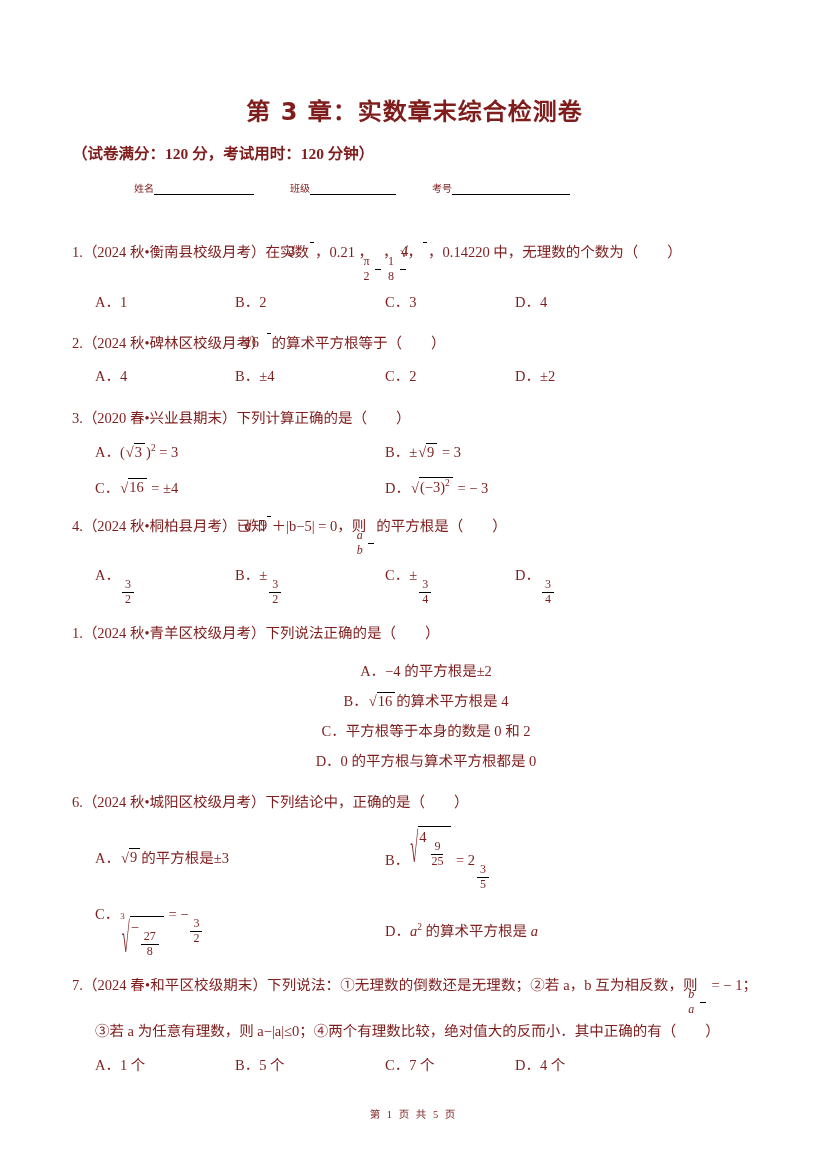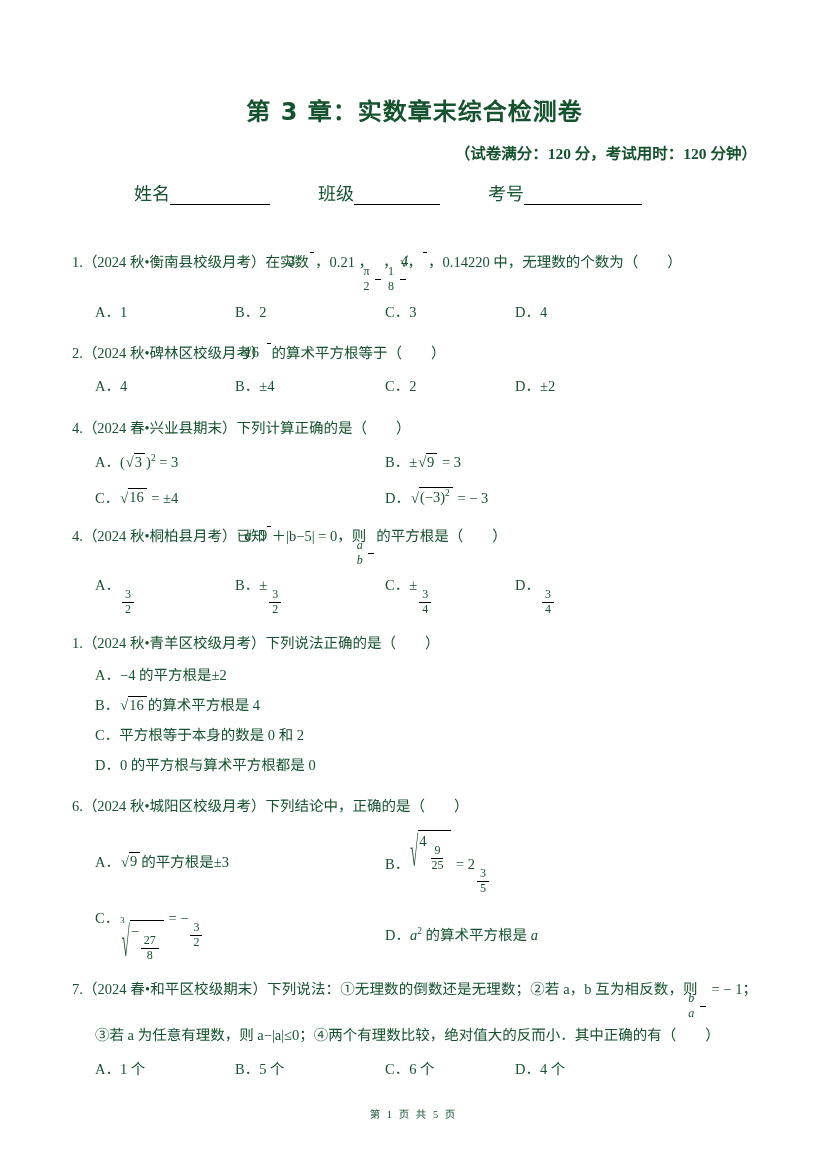--- a/index.html
+++ b/index.html
@@ -1,38 +1,38 @@
 <!DOCTYPE html>
 <html lang="zh-CN"><head>
 <meta charset="utf-8">
 <style>
   html,body{margin:0;padding:0;background:#ffffff;}
   .page{
     width:827px;height:1169px;position:relative;box-sizing:border-box;
-    background:#ffffff;color:#14532d;
+    background:#ffffff;color:#7f1d1d;
     padding:92px 70px 0 72px;
     font-family:"Liberation Serif","DejaVu Serif",serif;
     font-size:14.5px;
   }
   .title{
     font-family:"DejaVu Sans","Liberation Sans",sans-serif;
     font-weight:bold;font-size:24px;text-align:center;margin:0 0 14px;letter-spacing:1px;
   }
-  .subtitle{font-weight:bold;font-size:15.5px;text-align:right;margin:0 0 16px;}
+  .subtitle{font-weight:bold;font-size:15.5px;text-align:left;margin:0 0 16px;}
   .fields{display:flex;align-items:flex-end;padding-left:62px;margin:0 0 42px;white-space:nowrap;}
   .fgroup{display:inline-flex;align-items:flex-end;}
-  .fgroup + .fgroup{margin-left:48px;}
-  .flabel{font-size:18px;text-align:right;}
+  .fgroup + .fgroup{margin-left:36px;}
+  .flabel{font-size:10px;text-align:right;}
   .ul{display:inline-block;border-bottom:1px solid #000;height:15px;}
   .ul1{width:100px;} .ul2{width:86px;} .ul3{width:118px;}
   .sec{margin:0 0 6px;line-height:2.25;text-align:justify;}
   .q{margin:11px 0 0;line-height:2.1;text-align:justify;padding-left:23px;text-indent:-23px;}
   .opts4{display:grid;grid-template-columns:140px 150px 130px auto;margin:3px 0 3px 23px;line-height:2.1;align-items:center;}
   .opts2{display:grid;grid-template-columns:290px auto;margin:8px 0 4px 23px;row-gap:12px;align-items:center;line-height:1.6;}
-  .optcol{margin:2px 0 2px 23px;}
+  .optcol{margin:8px 0 2px 23px;text-align:center;}
   .optcol .opt{display:block;line-height:2.07;}
   .opt{white-space:nowrap;}
   
   .frac{display:inline-flex;flex-direction:column;align-items:center;vertical-align:-8px;
         font-size:12px;line-height:1.15;margin:0 2px;text-align:center;}
   .frac .fn{padding:0 3px;border-bottom:1px solid #000;display:block;}
   .frac .fd{padding:0 3px;display:block;}
   .sqrt{display:inline-flex;align-items:flex-end;white-space:nowrap;margin:0 1px;}
   .sqrt .sg{line-height:1.15;}
   .sqrt .bar{border-top:1px solid #000;padding:0 3px 0 1px;line-height:1.2;}
@@ -91,21 +91,21 @@
         <span class="sg">√</span>
         <span class="bar">16</span>
       </span><span>的算术平方根等于（　　）</span></p>
   <div class="opts4">
     <span class="opt">A．4</span>
     <span class="opt">B．±4</span>
     <span class="opt">C．2</span>
     <span class="opt">D．±2</span>
   </div>
 
-  <p class="q">4.（2024 春•兴业县期末）下列计算正确的是（　　）</p>
+  <p class="q">3.（2020 春•兴业县期末）下列计算正确的是（　　）</p>
   <div class="opts2">
     <span class="opt"><span>A．</span><span>(</span><span class="sqrt">
           <span class="sg">√</span>
           <span class="bar">3</span>
         </span><span>)</span><sup class="sup">2</sup><span> = 3</span></span>
     <span class="opt"><span>B．</span><span>±</span><span class="sqrt">
           <span class="sg">√</span>
           <span class="bar">9</span>
         </span><span> = 3</span></span>
     <span class="opt"><span>C．</span><span class="sqrt">
@@ -185,18 +185,18 @@
     <span class="opt"><span>D．</span><span class="it">a</span><sup class="sup">2</sup><span> 的算术平方根是 </span><span class="it">a</span></span>
   </div>
 
   <p class="q"><span>7.（2024 春•和平区校级期末）下列说法：①无理数的倒数还是无理数；②若 a，b 互为相反数，则</span><span class="frac">
         <span class="fn it">b</span>
         <span class="fd it">a</span>
       </span><span> = − 1；③若 a 为任意有理数，则 a−|a|≤0；④两个有理数比较，绝对值大的反而小．其中正确的有（　　）</span></p>
   <div class="opts4">
     <span class="opt">A．1 个</span>
     <span class="opt">B．5 个</span>
-    <span class="opt">C．6 个</span>
+    <span class="opt">C．7 个</span>
     <span class="opt">D．4 个</span>
   </div>
 
   <div class="footer">第 1 页 共 5 页</div>
 </div>
 
 </body></html>

